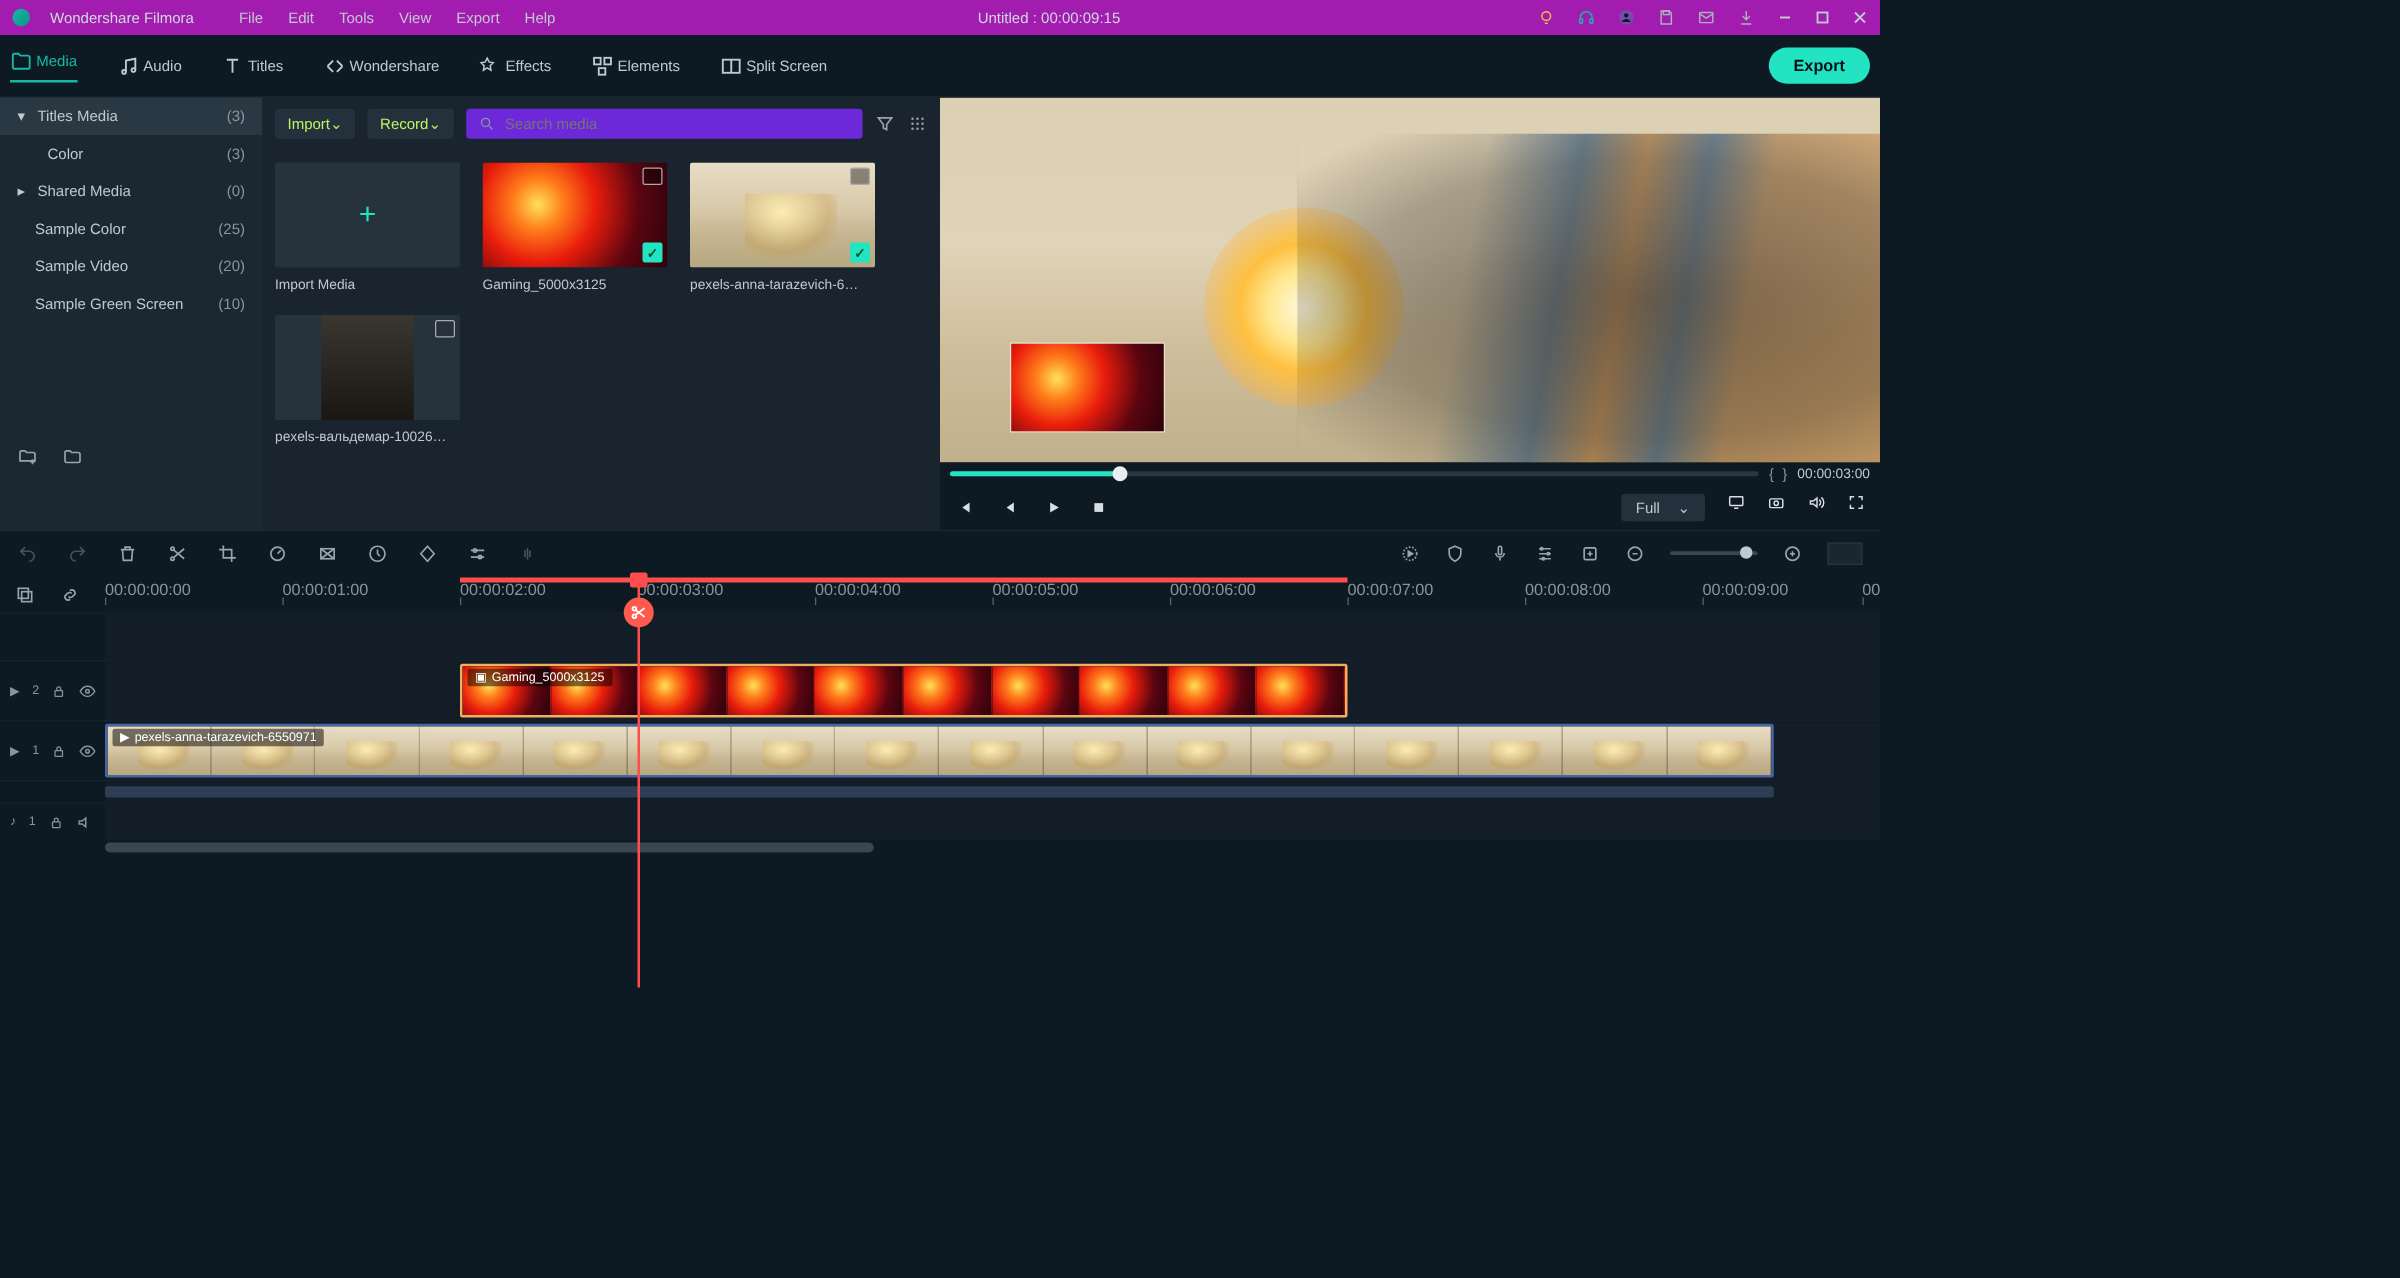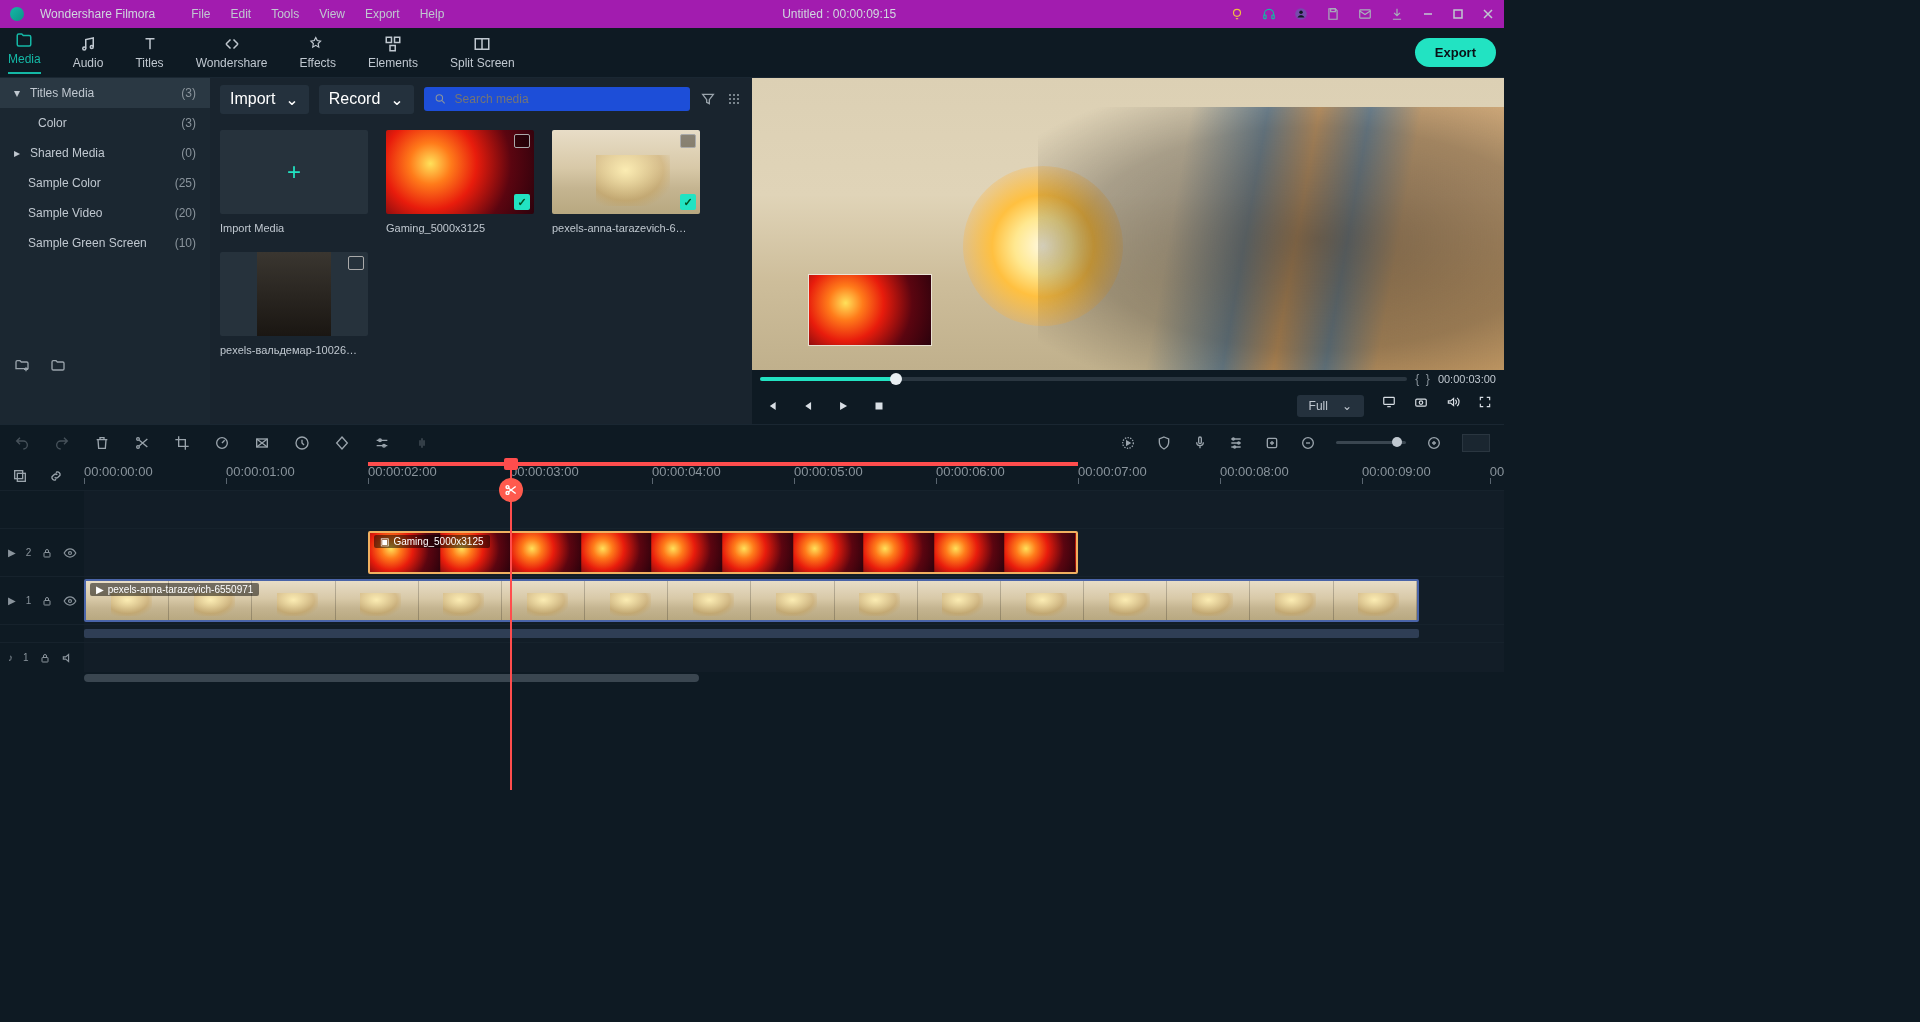--- a/index.html
+++ b/index.html
@@ -8,37 +8,37 @@
 .logo { width: 14px; height: 14px; border-radius: 50%; background: linear-gradient(135deg,#14b8a6,#0d9488); margin-right: 4px; }
 .app-name { color: #d0d8de; font-size: 12px; margin-right: 20px; }
 .menu-item { color: #c0c8d0; font-size: 12px; cursor: pointer; padding: 2px 4px; }
 .title-center { flex: 1; text-align: center; color: #d0d8de; font-size: 12px; }
 .titlebar-icons { display: flex; gap: 18px; align-items: center; }
 .ticon { width: 14px; height: 14px; color: #a8b2ba; cursor: pointer; }
 .ticon.accent { color: #f0c040; }
 .ticon.teal { color: #14b8a6; }
 .winbtn { width: 12px; height: 12px; cursor: pointer; color: #c0c8d0; }
 .ribbon { height: 50px; background: #0e1a23; display: flex; align-items: center; padding: 0 8px; border-bottom: 1px solid #1a2732; }
-.rtab { display: flex; flex-direction: column; align-items: center; gap: 3px; margin-right: 32px; cursor: pointer; color: #c0c8d0; font-size: 12px; justify-content: center; }
+.rtab { display: flex; align-items: center; gap: 3px; margin-right: 32px; cursor: pointer; color: #c0c8d0; font-size: 12px; justify-content: center; }
 .rtab.active { color: #14b8a6; border-bottom: 2px solid #14b8a6; padding-bottom: 6px; }
 .rtab-icon { width: 18px; height: 18px; }
 .export-btn { margin-left: auto; background: #22e3c2; color: #0a1016; font-weight: 600; font-size: 13px; padding: 7px 20px; border-radius: 16px; border: none; cursor: pointer; }
 .workspace { display: flex; height: 346px; }
 .media-panel { display: flex; width: 752px; background: #19242e; }
 .media-tree { width: 210px; background: #1b2731; }
 .tree-item { display: flex; align-items: center; padding: 8px 14px; color: #c0c8d0; font-size: 12px; cursor: pointer; justify-content: space-between; }
 .tree-item.selected { background: #2a3843; }
 .tree-item .caret { width: 10px; margin-right: 6px; }
 .tree-item .name { flex: 1; }
 .tree-item .count { color: #8a949c; }
 .tree-footer { position: relative; margin-top: 92px; padding: 8px 14px; display: flex; gap: 20px; }
 .media-browser { flex: 1; background: #19242e; display: flex; flex-direction: column; }
 .browser-toolbar { height: 42px; display: flex; align-items: center; gap: 10px; padding: 0 10px; }
-.dropdown { background: #24313d; color: #ffffff; padding: 5px 10px; border-radius: 3px; display: flex; align-items: center; gap: 10px; font-size: 16px; cursor: pointer; }
-.search-box { flex: 1; background: #1d4ed8; border-radius: 3px; display: flex; align-items: center; padding: 5px 10px; gap: 8px; }
+.dropdown { background: #24313d; color: #bef264; padding: 5px 10px; border-radius: 3px; display: flex; align-items: center; font-size: 12px; cursor: pointer; }
+.search-box { flex: 1; background: #6d28d9; border-radius: 3px; display: flex; align-items: center; padding: 5px 10px; gap: 8px; }
 .search-box input { background: transparent; border: none; outline: none; color: #c0c8d0; font-size: 12px; width: 100%; }
 .thumb-grid { padding: 10px; display: flex; flex-wrap: wrap; gap: 18px; align-content: flex-start; }
 .thumb-item { width: 148px; }
 .thumb { width: 148px; height: 84px; background: #26323c; border-radius: 2px; position: relative; display: flex; align-items: center; justify-content: center; overflow: hidden; }
 .thumb.import { border: none; }
 .thumb-plus { color: #22e3c2; font-size: 24px; font-weight: 300; }
 .thumb-label { margin-top: 8px; color: #c0c8d0; font-size: 11px; white-space: nowrap; overflow: hidden; text-overflow: ellipsis; }
 .badge-img { position: absolute; top: 4px; right: 4px; width: 16px; height: 14px; background: rgba(0,0,0,.4); border: 1px solid #aaa; border-radius: 2px; }
 .badge-check { position: absolute; bottom: 4px; right: 4px; width: 16px; height: 16px; background: #22e3c2; border-radius: 2px; display: flex; align-items: center; justify-content: center; color: #052; font-size: 11px; font-weight: bold; }
 .badge-vid { position: absolute; top: 4px; right: 4px; width: 16px; height: 14px; border: 1px solid #aaa; border-radius: 2px; }

